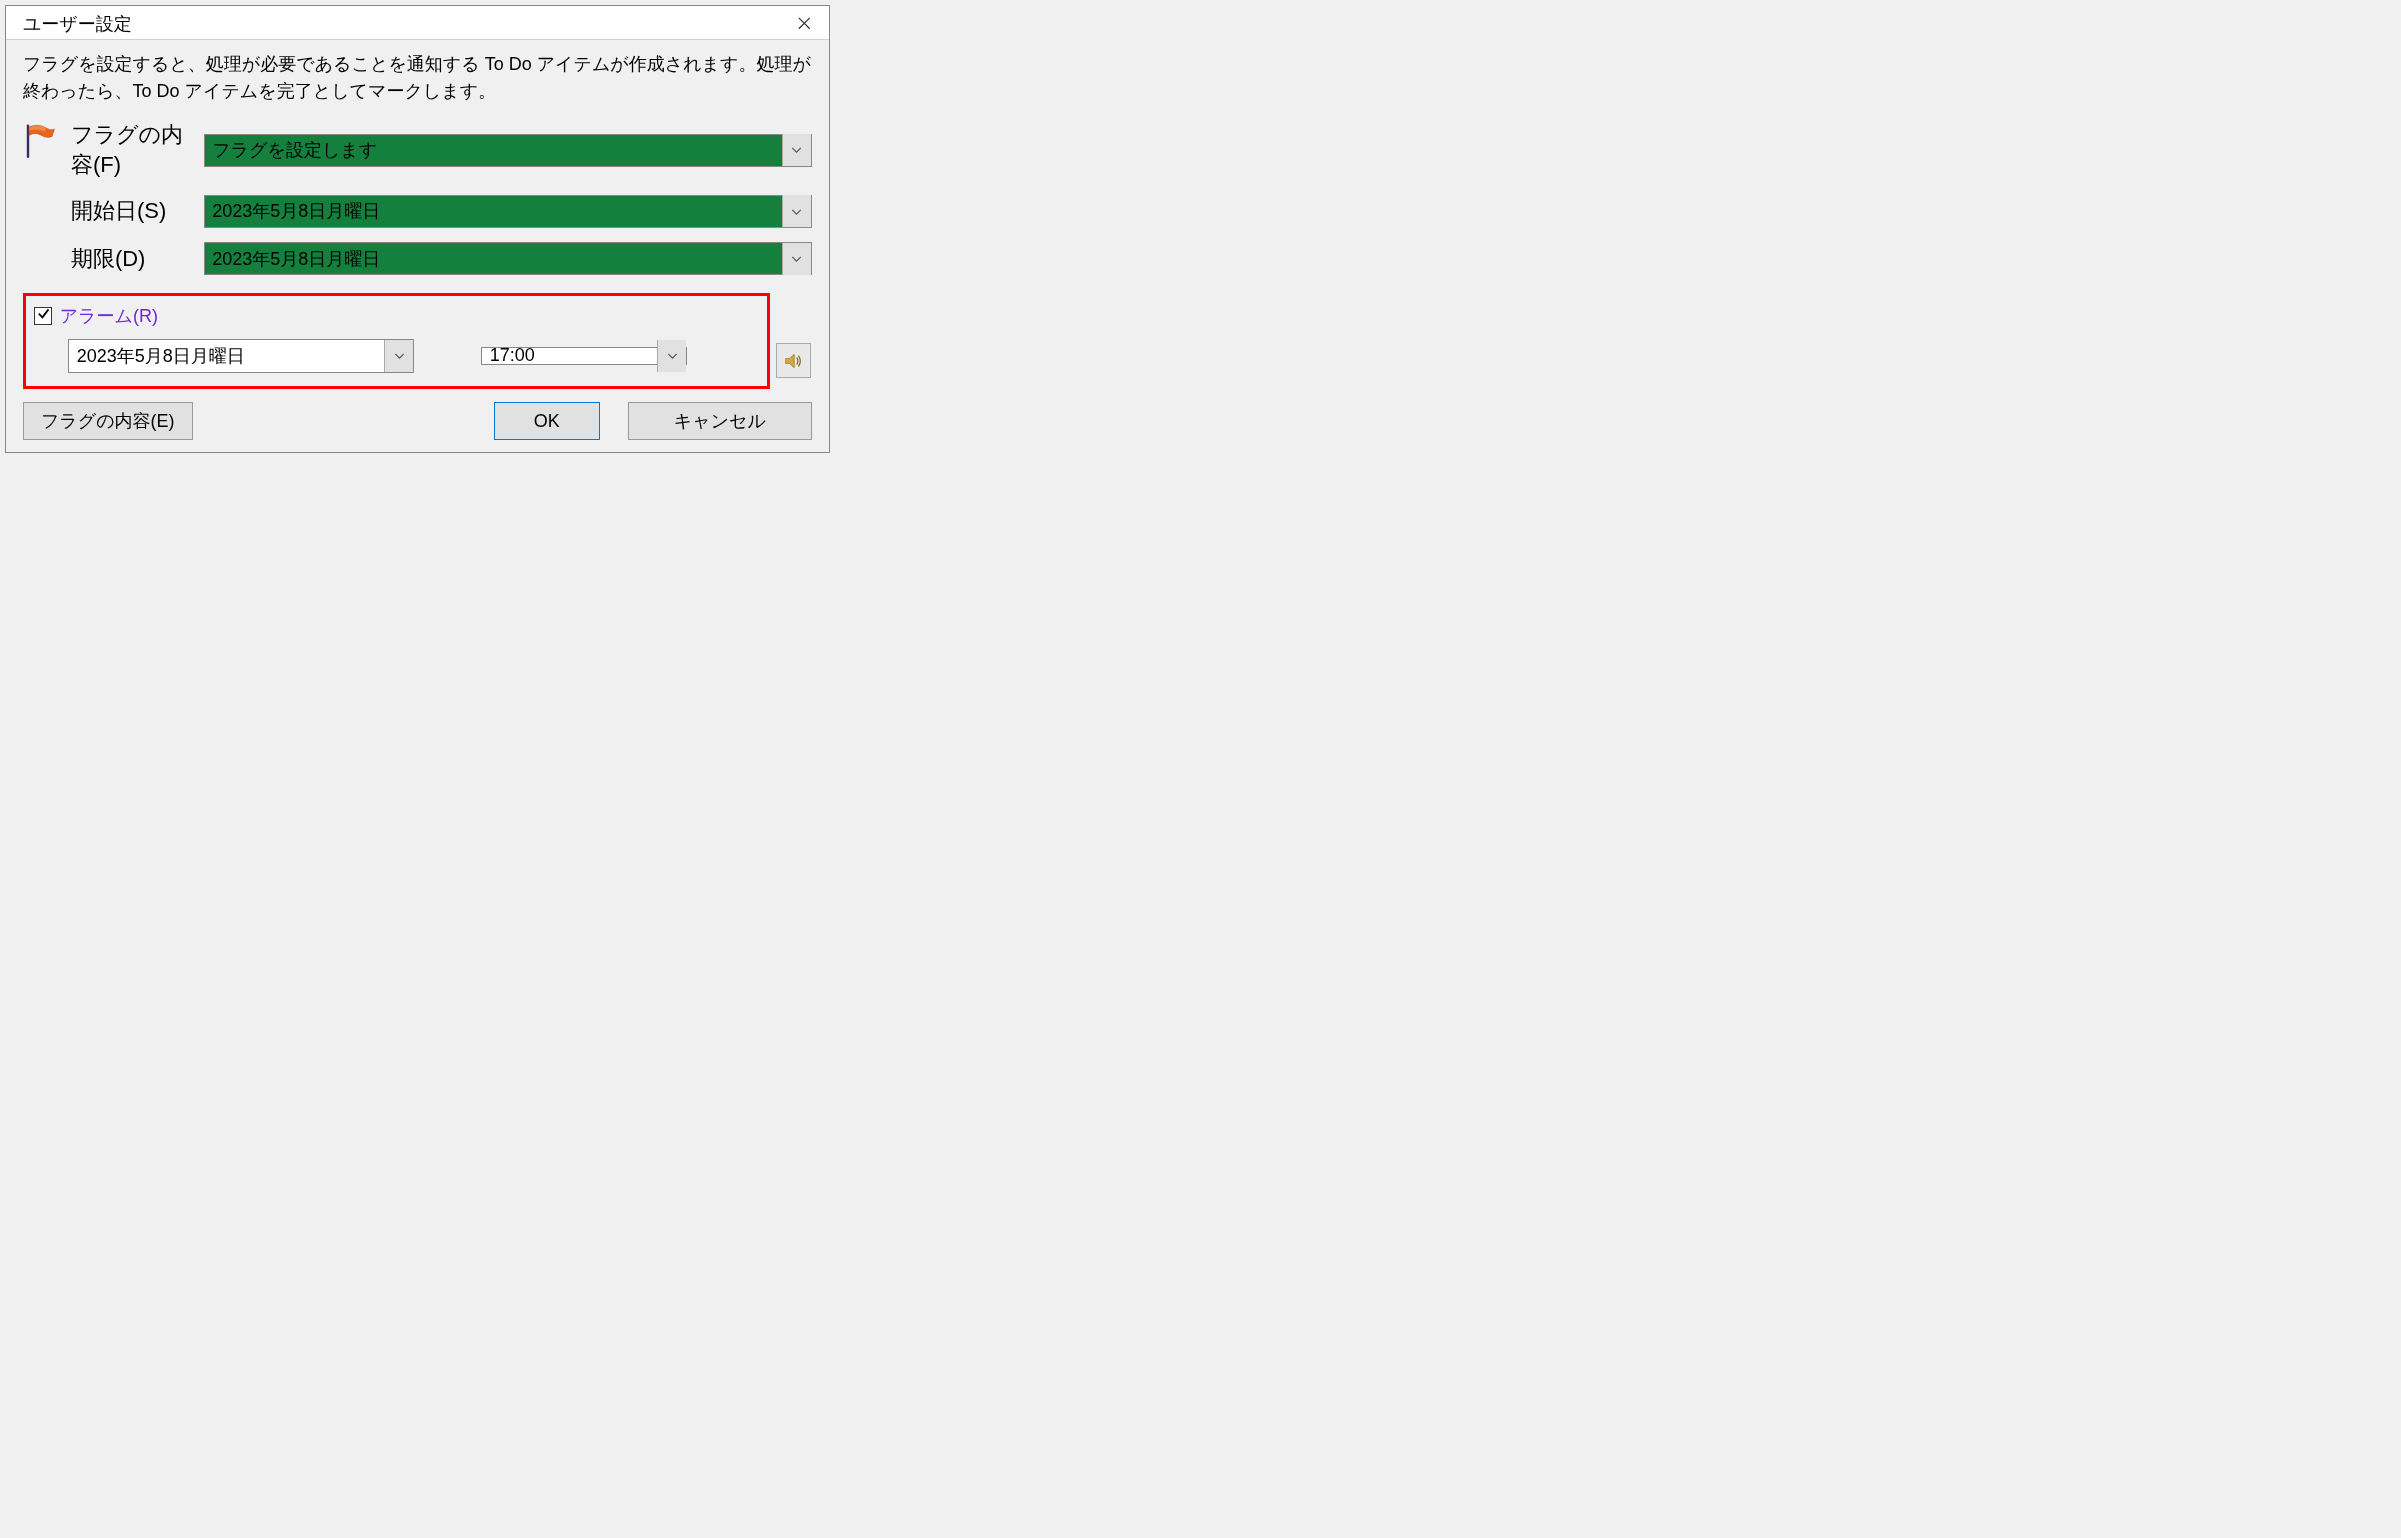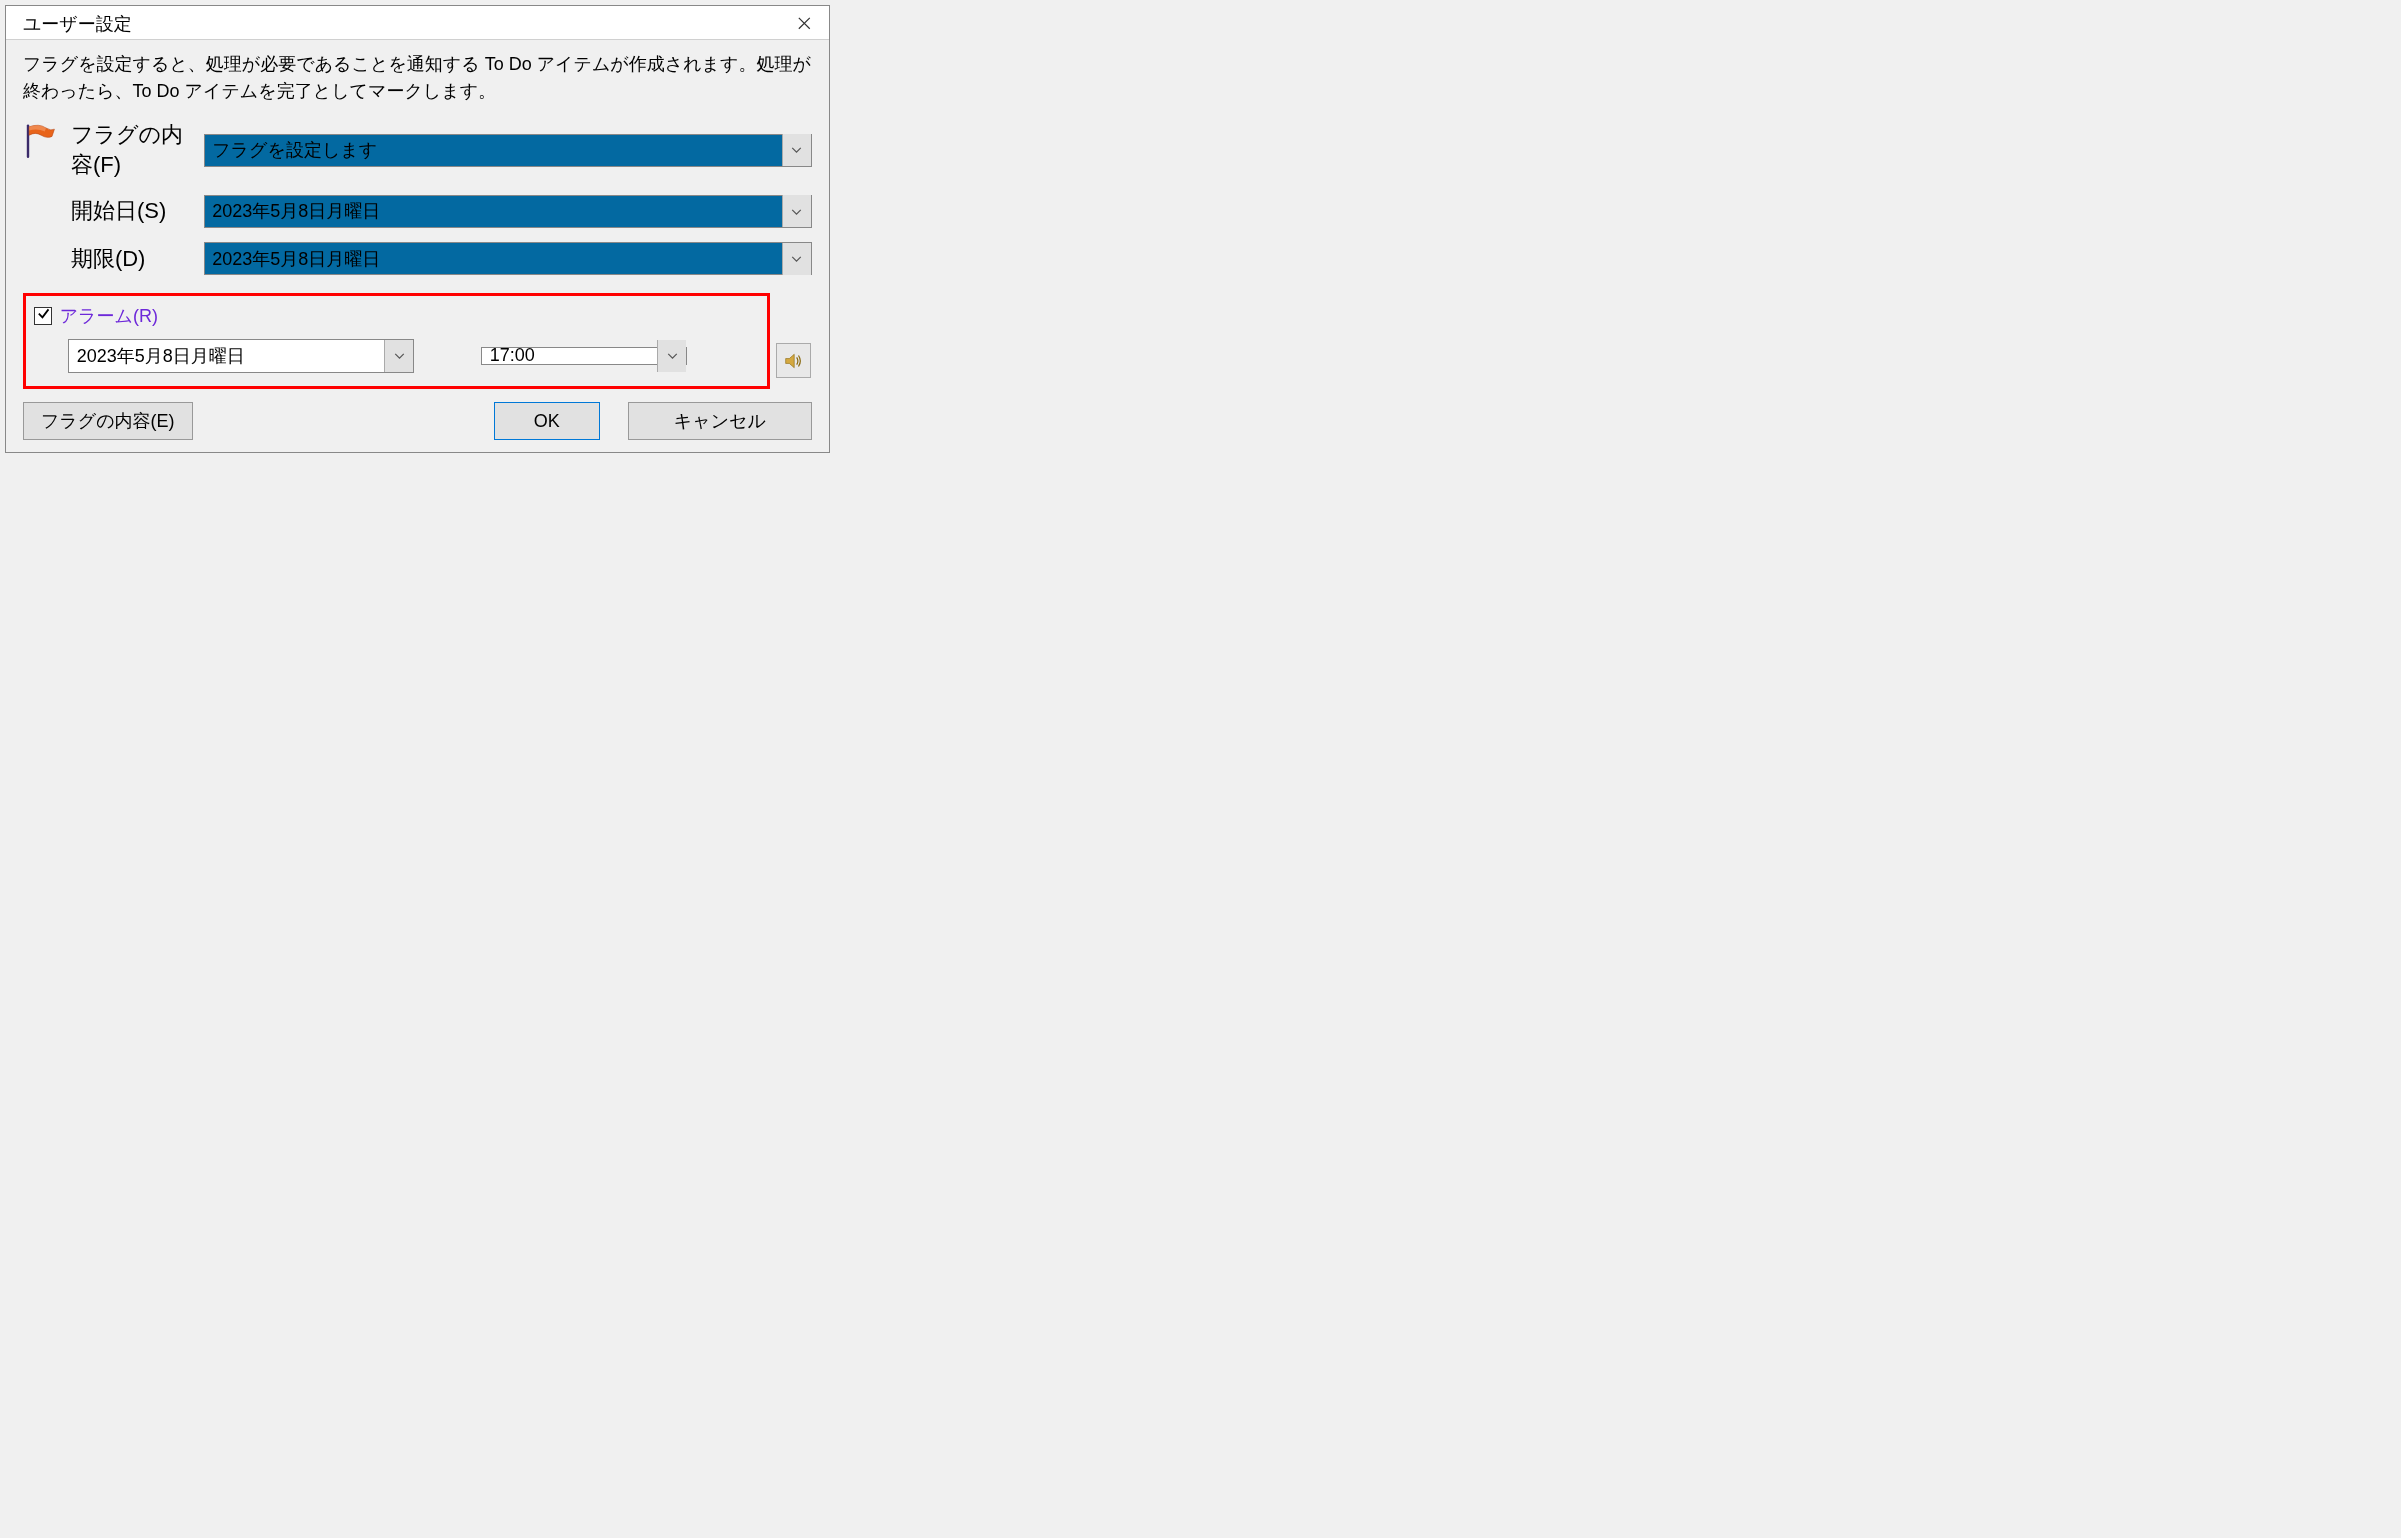--- a/index.html
+++ b/index.html
@@ -70,21 +70,21 @@
     }
     .field-label {
       width: 121px;
       font-size: 22px;
       color: #000;
     }
     .combo {
       flex: 1;
       display: flex;
       border: 0.6px solid #888;
-      background: #0369a1;
+      background: #15803d;
       height: 33px;
       align-items: center;
     }
     .combo-text {
       flex: 1;
       padding: 3.6px 7.3px;
       font-size: 18px;
       color: #000;
     }
     .combo-btn {

